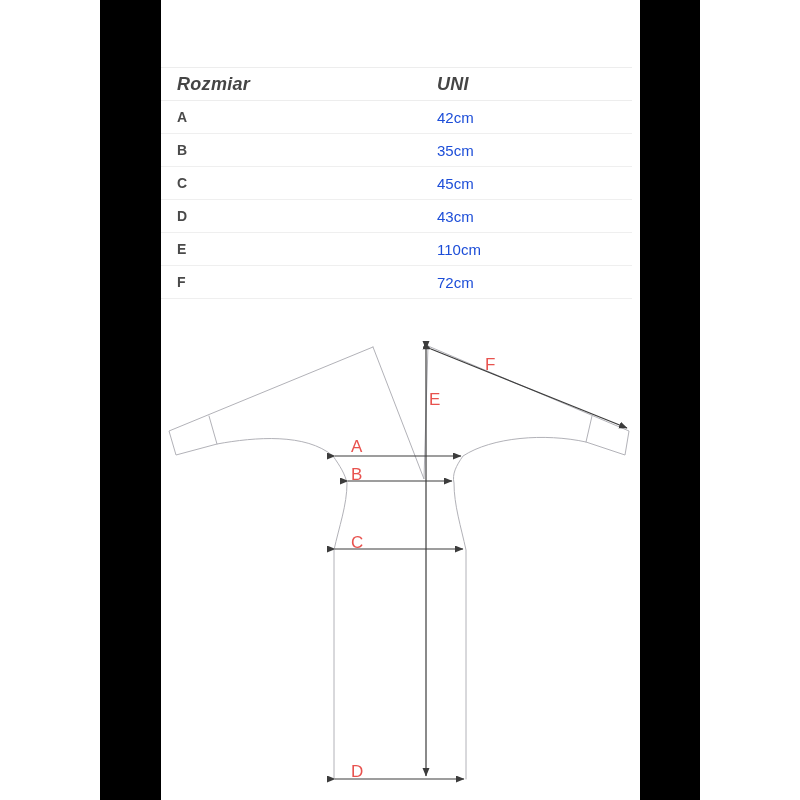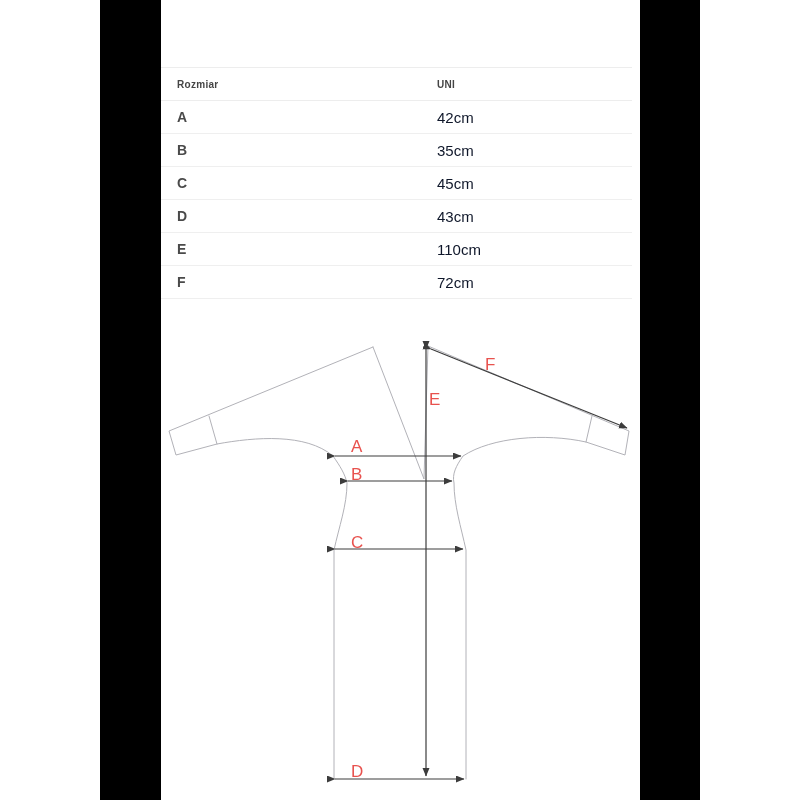--- a/index.html
+++ b/index.html
@@ -16,24 +16,24 @@
   .t-header{
     height:34px;display:flex;align-items:center;box-sizing:border-box;
     border-top:1px solid #ededed;border-bottom:1px solid #ededed;
   }
   .t-row{
     height:33px;display:flex;align-items:center;box-sizing:border-box;
     border-bottom:1px solid #efefef;
   }
   .col-size{width:276px;box-sizing:border-box;padding-left:16px;}
   .t-header .col-size,.t-header .col-uni{
-    font-size:10px;font-weight:bold;color:#454545;letter-spacing:.3px;
+    font-size:18px;font-weight:bold;color:#454545;letter-spacing:.3px;font-style:italic;
   }
   .t-row .col-size{font-size:14px;font-weight:bold;color:#4a4a4a;}
-  .t-row .col-uni{font-size:15px;color:#0f172a;}
+  .t-row .col-uni{font-size:15px;color:#1d4ed8;}
 
   
   .diagram-svg{position:absolute;left:0;top:0;pointer-events:none;}
   .outline{fill:none;stroke:#b2b2b8;stroke-width:1;stroke-linejoin:round;stroke-linecap:round;}
   .dim{fill:none;stroke:#3c3c3c;stroke-width:1.2;}
   .lbl{fill:#e8524e;font-family:"Liberation Sans",sans-serif;font-size:17px;}
 </style>
 </head>
 <body>
 

